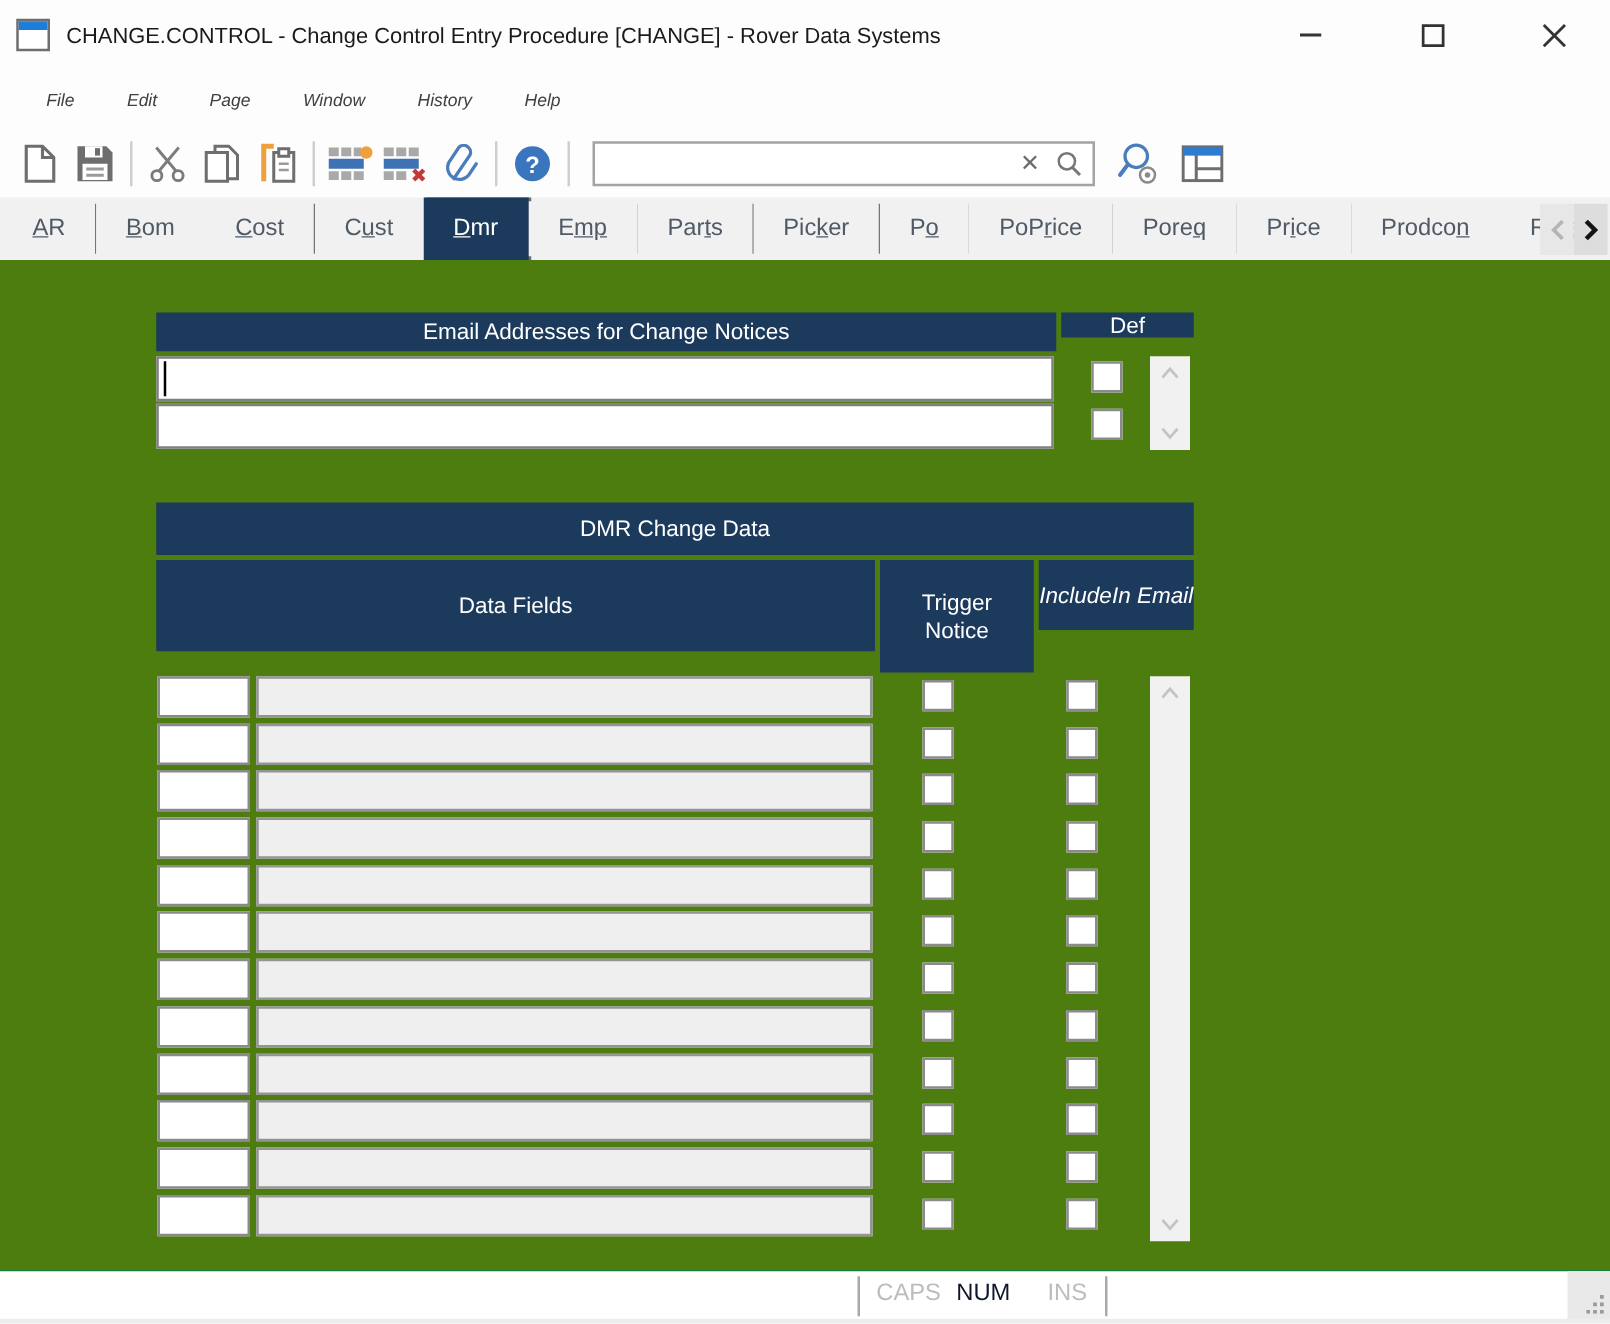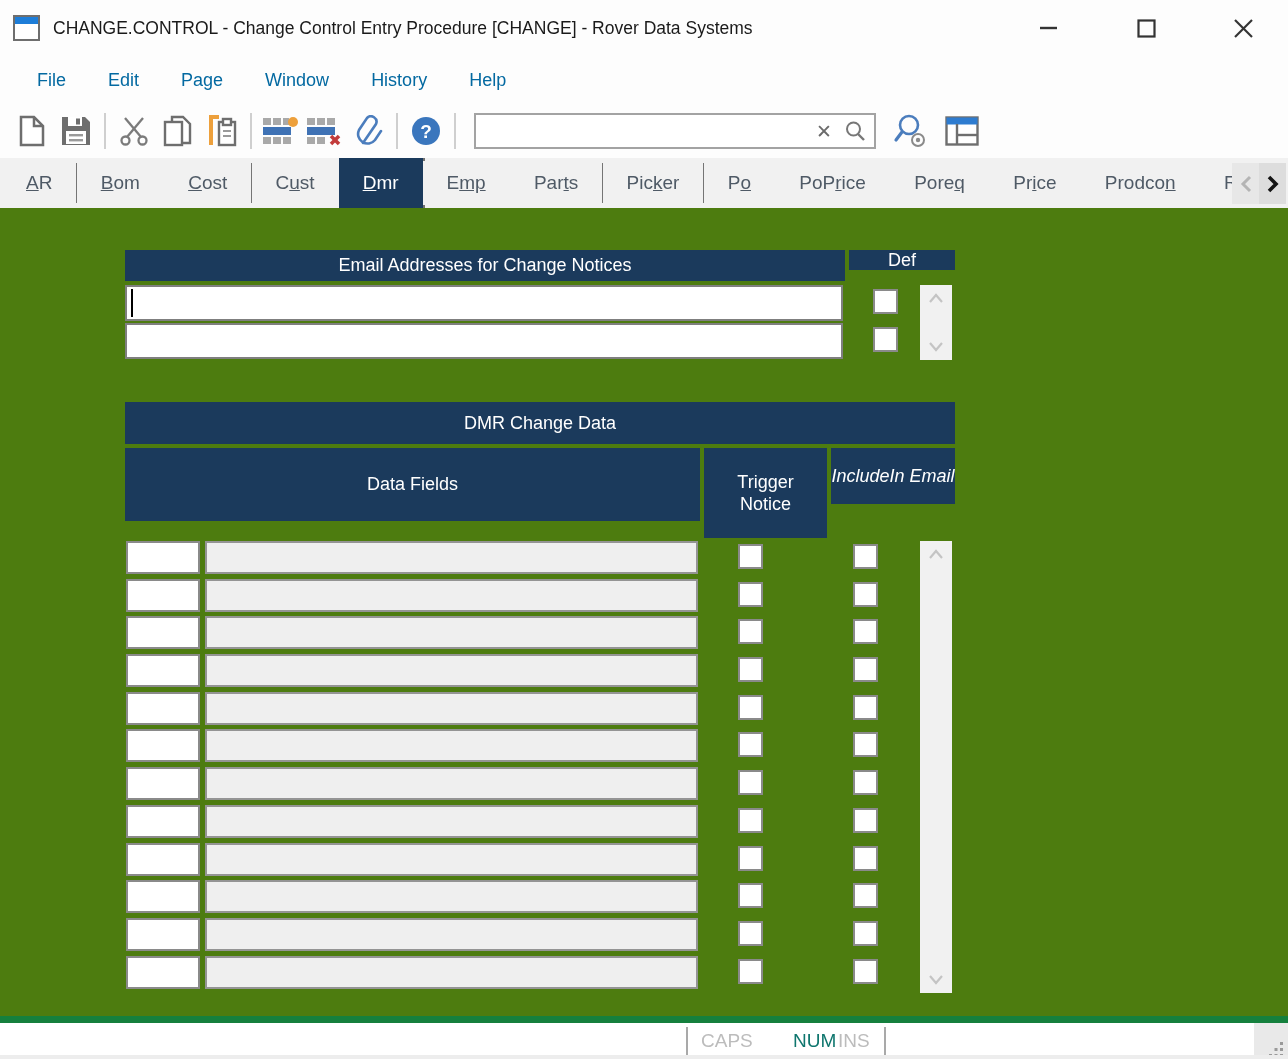--- a/index.html
+++ b/index.html
@@ -10,21 +10,21 @@
   
   .titlebar { position:absolute; top:0; left:0; width:1288px; height:56px; background:#fdfdfd; display:flex; align-items:center; }
   .app-icon { width:27px; height:26px; border:2px solid #6e6e6e; background:#fff; margin-left:13px; position:relative; }
   .app-icon::before { content:""; position:absolute; top:0; left:0; right:0; height:7px; background:#1d7dd8; }
   .title-text { margin-left:13px; font-size:17.5px; color:#1a1a1a; }
   .win-btn { position:absolute; top:10px; width:34px; height:36px; display:flex; align-items:center; justify-content:center; }
   .btn-min { left:1032px; } .btn-max { left:1129px; } .btn-close { left:1226px; }
 
   
   .menubar { position:absolute; top:56px; left:0; width:1288px; height:48px; background:#fdfdfd; display:flex; align-items:center; padding-left:16px; }
-  .menu-item { padding:0 21px; font-size:18px; color:#0369a1; }
+  .menu-item { padding:0 21px; font-size:14px; color:#404040;font-style:italic; }
 
   
   .toolbar { position:absolute; top:104px; left:0; width:1288px; height:54px; background:#fdfdfd; display:flex; align-items:center; padding-left:10px; }
   .tbtn { display:flex; align-items:center; justify-content:center; width:44px; height:44px; }
   .tsep { width:2px; height:36px; background:#cfcfcf; margin:0 6px; }
   .search-wrap { position:relative; width:402px; height:36px; margin-left:12px; border:2px solid #a3a3a3; background:#fff; display:flex; align-items:center; }
   .search-input { flex:1; border:none; outline:none; height:100%; font-size:17px; padding:0 8px; background:transparent; }
   .search-x { font-size:19px; color:#6b6b6b; padding:0 10px; line-height:1; }
   .search-mag { padding:0 8px 0 2px; display:flex; }
 
@@ -64,25 +64,25 @@
   .dmr-col-include { width:124px; height:56px; margin-left:4px; flex-direction:row; line-height:1.25;font-style:italic; }
   .dmr-rows { position:relative; margin-top:3px; }
   .dmr-row { position:relative; height:37.7px; }
   .dmr-row-num { position:absolute; left:1px; top:0; width:74px; height:33px; border:2px solid #8a8a8a; background:#fff; font-size:16px; padding:0 4px; outline:none; }
   .dmr-row-field { position:absolute; left:80px; top:0; width:493px; height:33px; border:2px solid #949494; background:#efefef; font-size:16px; padding:4px 6px; }
   .dmr-cb-trigger { left:613px; top:3px; }
   .dmr-cb-include { left:728px; top:3px; }
   .dmr-scroll { left:795px; top:0; height:452px; }
 
   
-  .statusbar { position:absolute; left:0; top:1016px; width:1288px; height:43px; background:#fff; border-top:7px solid #15803d; }
+  .statusbar { position:absolute; left:0; top:1016px; width:1288px; height:43px; background:#fff; border-top:1px solid #15803d; }
   .status-sep { position:absolute; top:4px; width:2px; height:32px; background:#a9a9a9; }
   .sep-1 { left:686px; } .sep-2 { left:884px; }
   .status-key { position:absolute; top:7px; font-size:19px; color:#bcbcbc; }
-  .status-key.active { color:#0f766e;margin-left:28px; }
+  .status-key.active { color:#0f172a; }
   .key-caps { left:701px; } .key-num { left:765px; } .key-ins { left:838px; }
   .status-session { position:absolute; left:897px; top:7px; font-size:19px; color:#1a1a1a; white-space:nowrap; }
   .grip-zone { position:absolute; right:0; top:0; width:34px; height:40px; background:#e9e9e9; display:flex; align-items:flex-end; justify-content:flex-end; padding:0 4px 6px 0; }
   .bottom-strip { position:absolute; left:0; bottom:0; width:1288px; height:4px; background:#ededed; }
 </style>
 </head>
 <body>
 
 <div class="window">
 

